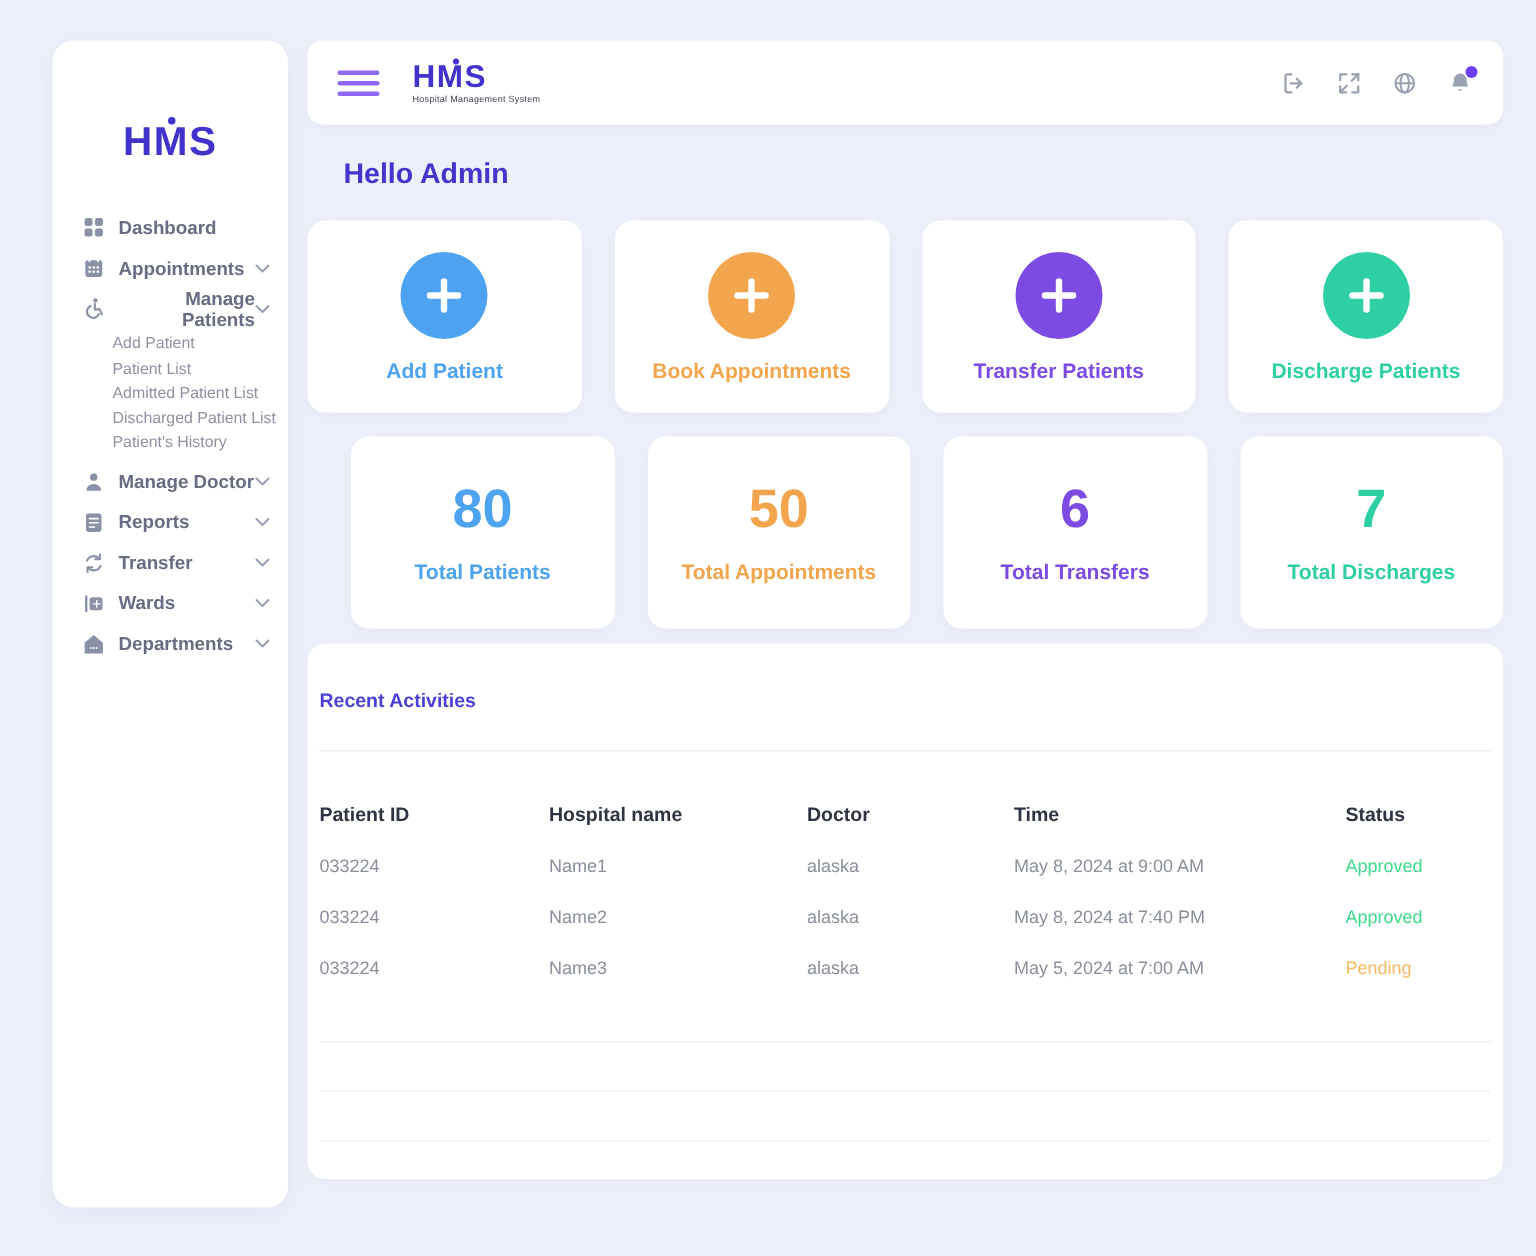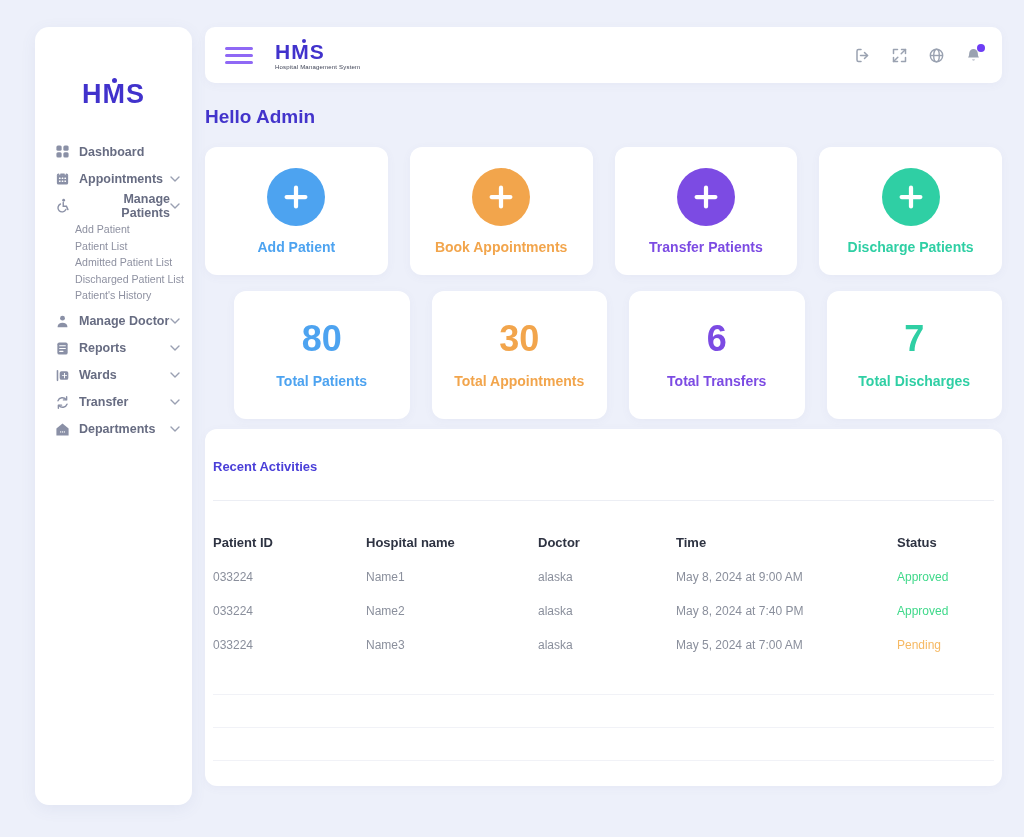--- a/index.html
+++ b/index.html
@@ -48,21 +48,21 @@
   .hamburger { width:28px; cursor:pointer; }
   .hamburger div { height:3px; background:#8f68f5; border-radius:2px; margin:4px 0; }
   .tb-logo { margin-left:22px; position:relative; line-height:1; }
   .tb-logo-text { font-size:21px; font-weight:800; color:#4132cc; letter-spacing:1px; position:relative; }
   .tb-logo .m-dot { position:absolute; top:-2px; left:27px; width:4px; height:4px; border-radius:50%; background:#4132cc; }
   .tb-logo-sub { font-size:6px; color:#3a3f52; margin-top:2px; letter-spacing:.2px; }
   .tb-icons { margin-left:auto; display:flex; align-items:center; gap:20px; }
   .tb-icon { color:#9aa2b1; cursor:pointer; display:flex; position:relative; }
   .tb-icon svg { width:17px; height:17px; }
   .notif-dot { position:absolute; top:-3px; right:-3px; width:8px; height:8px; border-radius:50%; background:#6d3df5; }
-  .greeting { margin-top:23px; font-size:19px; font-weight:800; color:#4334cb; }
+  .greeting { margin-top:23px; font-size:19px; font-weight:800; color:#4334cb;margin-left:24px; }
   
   .cards-row { display:flex; gap:22px; margin-top:19px; }
   .action-card, .stat-card {
     flex:1; height:128px; background:#fff; border-radius:12px;
     display:flex; flex-direction:column; align-items:center; justify-content:center;
     box-shadow:0 2px 10px rgba(90,100,150,.05);
   }
   .action-card { cursor:pointer; }
   .circle {
     width:58px; height:58px; border-radius:50%;
@@ -201,44 +201,44 @@
       <span>Reports</span>
       <span class="chev">
         <svg width="10" height="6" viewBox="0 0 10 6" fill="none">
             <polyline points="1,1 5,5 9,1" stroke="currentColor" stroke-width="1.4" stroke-linecap="round" stroke-linejoin="round"></polyline>
           </svg>
       </span>
     </div>
 
     <div class="nav-item">
       <span class="ni-icon">
-        <svg viewBox="0 0 16 16" fill="currentColor">
-            <rect x="1.8" y="2" width="1.7" height="12" rx=".85"></rect>
-            <rect x="5" y="3.4" width="9.2" height="9.2" rx="2"></rect>
-            <path d="M9.6 5.4h1v2.2h2.2v1h-2.2v2.2h-1V8.6H7.4v-1h2.2z" fill="#fff"></path>
-          </svg>
-      </span>
-      <span>Wards</span>
-      <span class="chev">
-        <svg width="10" height="6" viewBox="0 0 10 6" fill="none">
-            <polyline points="1,1 5,5 9,1" stroke="currentColor" stroke-width="1.4" stroke-linecap="round" stroke-linejoin="round"></polyline>
-          </svg>
-      </span>
-    </div>
-
-    <div class="nav-item">
-      <span class="ni-icon">
         <svg viewBox="0 0 16 16" fill="none" stroke="currentColor" stroke-width="1.5" stroke-linecap="round" stroke-linejoin="round">
             <path d="M3.2 6.2a5 5 0 0 1 8.6-1.4"></path>
             <polyline points="12.4,1.8 12.4,5.2 9,5.2"></polyline>
             <path d="M12.8 9.8a5 5 0 0 1-8.6 1.4"></path>
             <polyline points="3.6,14.2 3.6,10.8 7,10.8"></polyline>
           </svg>
       </span>
       <span>Transfer</span>
+      <span class="chev">
+        <svg width="10" height="6" viewBox="0 0 10 6" fill="none">
+            <polyline points="1,1 5,5 9,1" stroke="currentColor" stroke-width="1.4" stroke-linecap="round" stroke-linejoin="round"></polyline>
+          </svg>
+      </span>
+    </div>
+
+    <div class="nav-item">
+      <span class="ni-icon">
+        <svg viewBox="0 0 16 16" fill="currentColor">
+            <rect x="1.8" y="2" width="1.7" height="12" rx=".85"></rect>
+            <rect x="5" y="3.4" width="9.2" height="9.2" rx="2"></rect>
+            <path d="M9.6 5.4h1v2.2h2.2v1h-2.2v2.2h-1V8.6H7.4v-1h2.2z" fill="#fff"></path>
+          </svg>
+      </span>
+      <span>Wards</span>
       <span class="chev">
         <svg width="10" height="6" viewBox="0 0 10 6" fill="none">
             <polyline points="1,1 5,5 9,1" stroke="currentColor" stroke-width="1.4" stroke-linecap="round" stroke-linejoin="round"></polyline>
           </svg>
       </span>
     </div>
 
     <div class="nav-item">
       <span class="ni-icon">
         <svg viewBox="0 0 16 16" fill="currentColor">
@@ -344,21 +344,21 @@
       <div class="action-label" style="color: rgb(47, 207, 164);">Discharge Patients</div>
     </div>
   </div>
 
   <div class="cards-row stats-row">
     <div class="stat-card">
       <div class="stat-value" style="color: rgb(77, 163, 240);">80</div>
       <div class="stat-label" style="color: rgb(77, 163, 240);">Total Patients</div>
     </div>
     <div class="stat-card">
-      <div class="stat-value" style="color: rgb(242, 165, 76);">30</div>
+      <div class="stat-value" style="color: rgb(242, 165, 76);">50</div>
       <div class="stat-label" style="color: rgb(242, 165, 76);">Total Appointments</div>
     </div>
     <div class="stat-card">
       <div class="stat-value" style="color: rgb(124, 75, 227);">6</div>
       <div class="stat-label" style="color: rgb(124, 75, 227);">Total Transfers</div>
     </div>
     <div class="stat-card">
       <div class="stat-value" style="color: rgb(47, 207, 164);">7</div>
       <div class="stat-label" style="color: rgb(47, 207, 164);">Total Discharges</div>
     </div>

